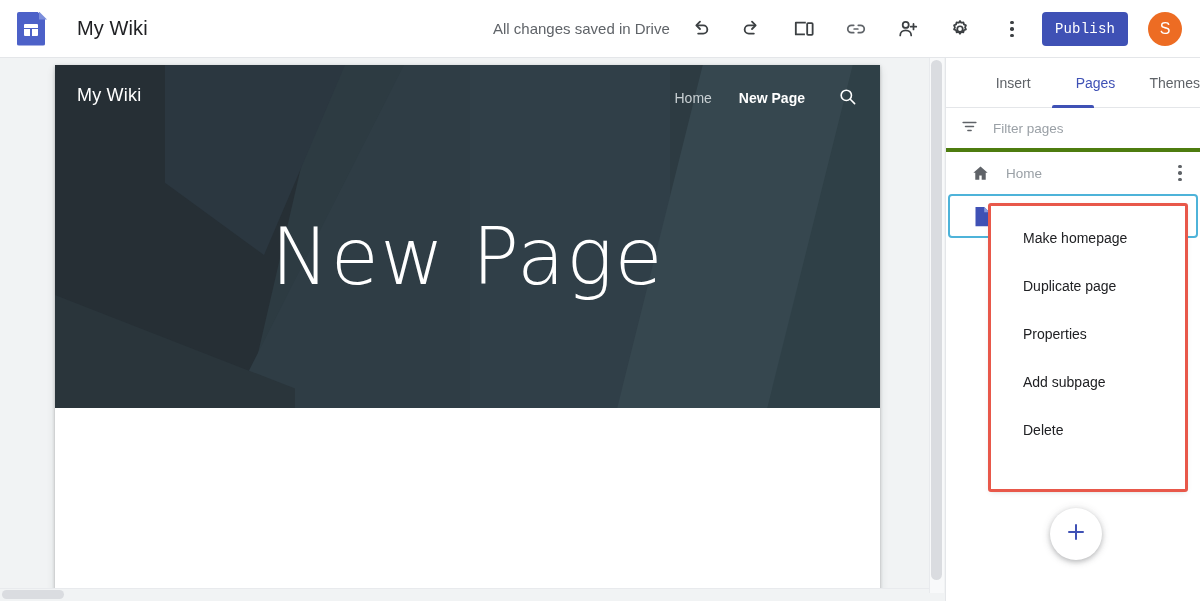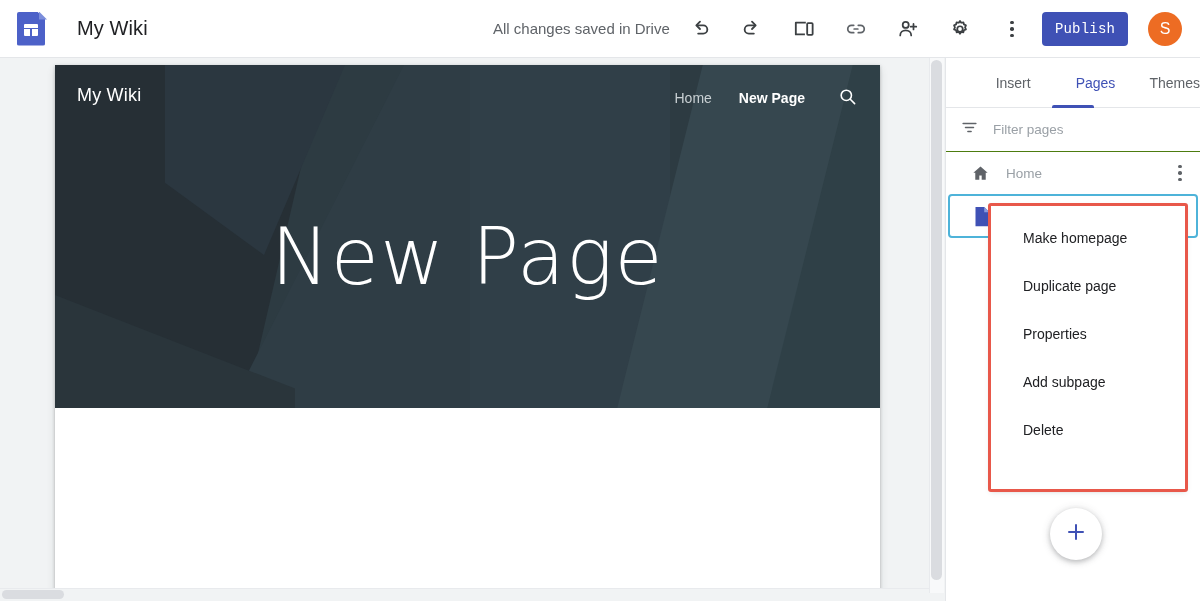--- a/index.html
+++ b/index.html
@@ -316,21 +316,21 @@
     width: 42px; height: 3px;
     background: #3f51b5;
     border-radius: 2px 2px 0 0;
   }
 
   .filter-row {
     height: 44px;
     display: flex;
     align-items: center;
     padding-left: 14px;
-    border-bottom: 1px solid #4d7c0f;
+    border-bottom: 4px solid #4d7c0f;
     cursor: text;
   }
   .filter-row .filter-text {
     font-size: 13.5px;
     color: #9aa0a6;
     margin-left: 14px;
   }
 
   .page-row {
     position: relative;

